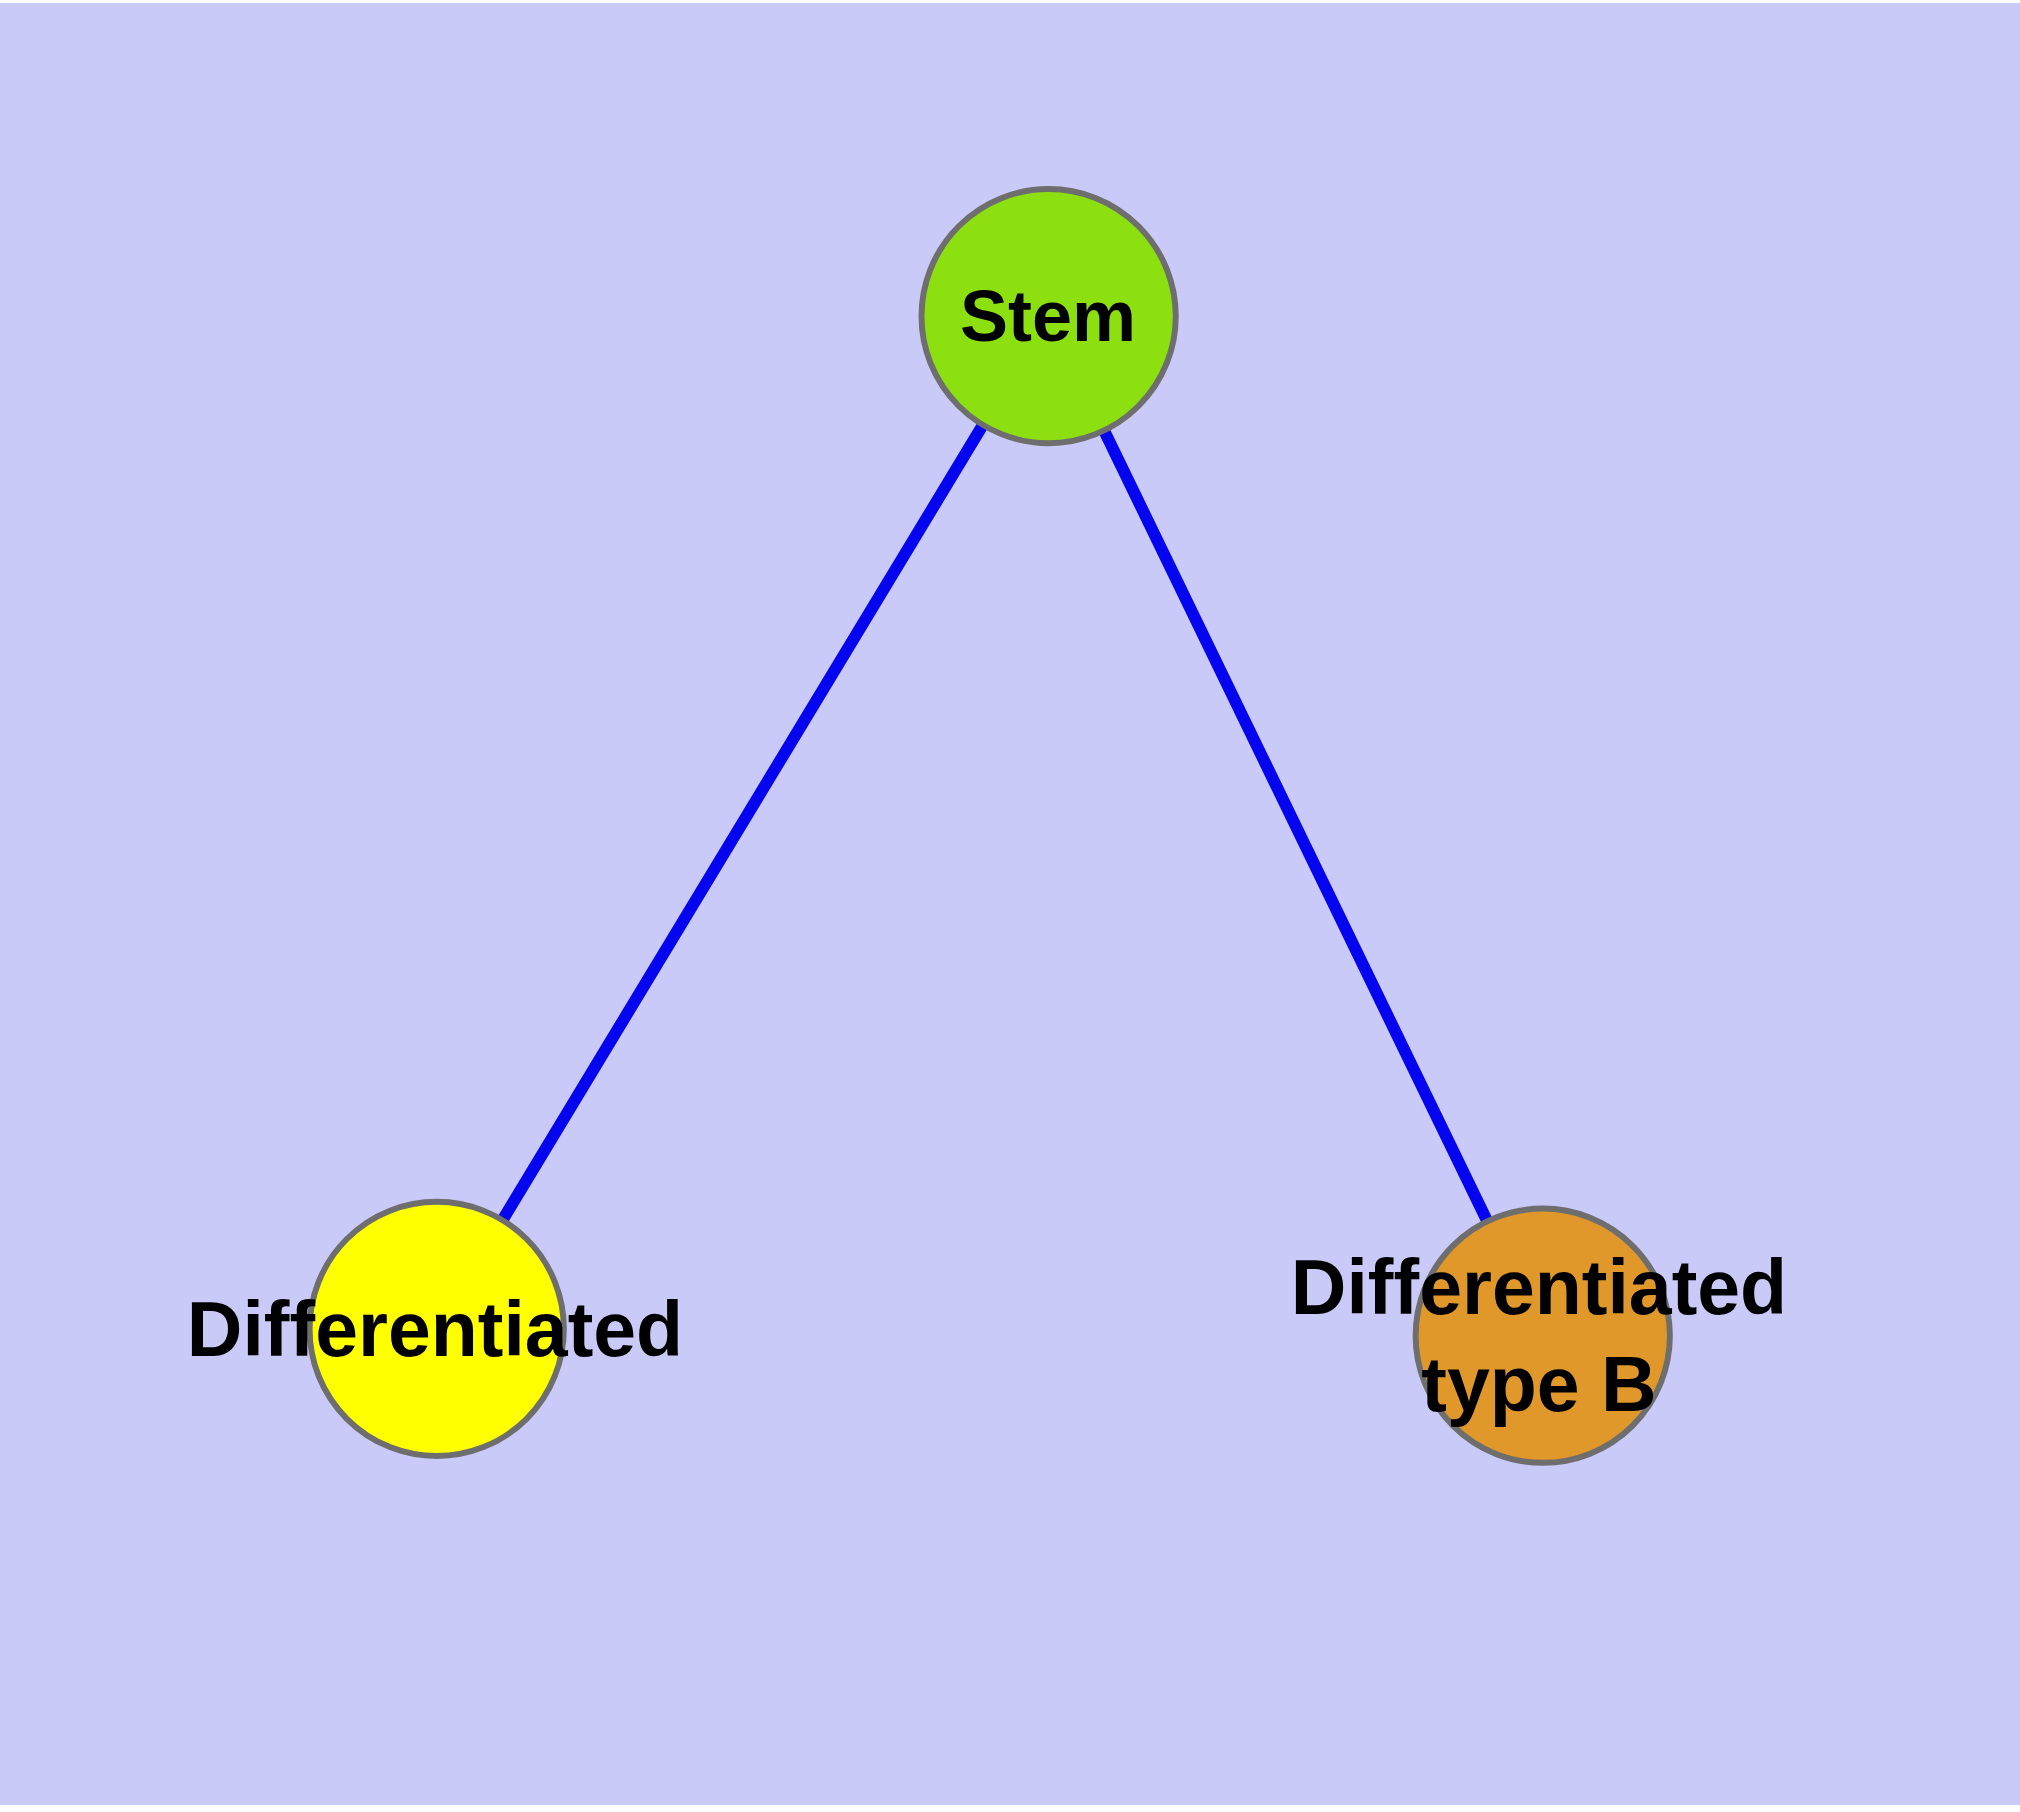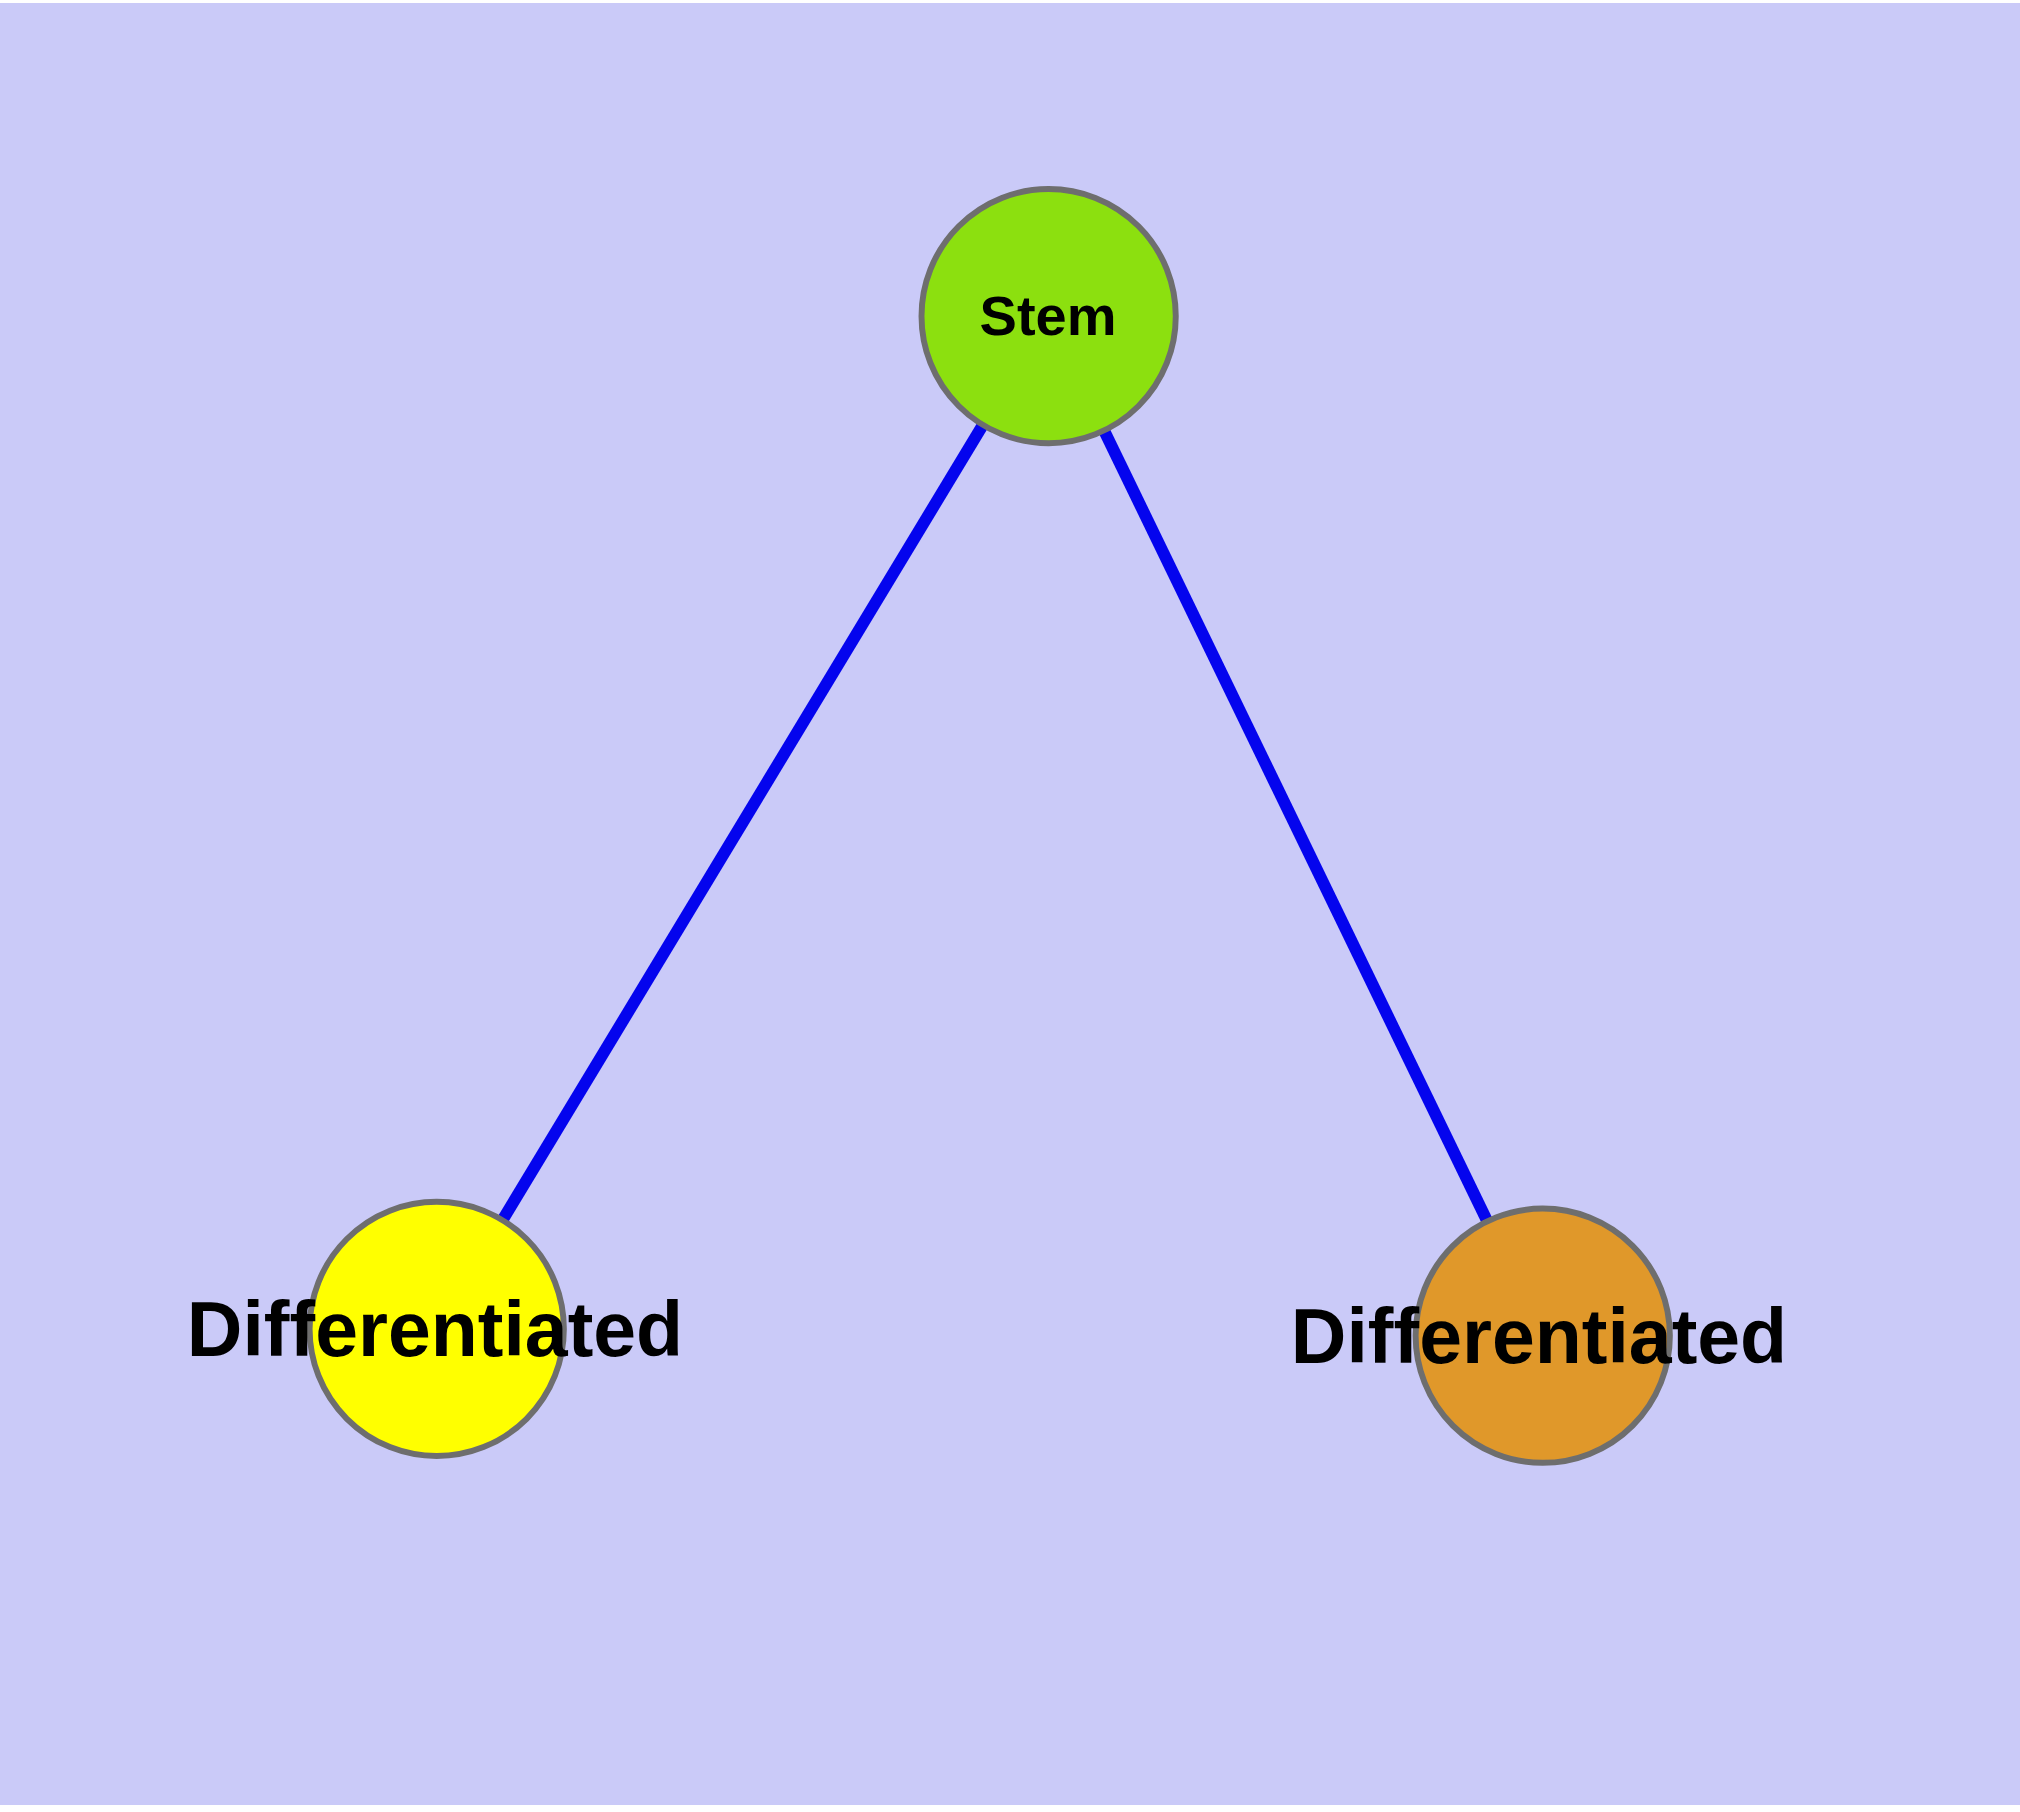--- a/index.html
+++ b/index.html
@@ -42,21 +42,21 @@
     transform: translate(-50%, -50%);
     text-align: center;
     color: #000000;
     font-weight: bold;
     white-space: nowrap;
     z-index: 2;
   }
   .label-stem {
     left: 1048px;
     top: 316px;
-    font-size: 56px;
+    font-size: 72px;
     line-height: 90px;
   }
   .label-type-a {
     left: 435px;
     top: 1329px;
     font-size: 77px;
     line-height: 97px;
   }
   .label-type-b {
     left: 1539px;
@@ -88,16 +88,17 @@
   <div class="node-label label-stem">
     <span class="label-line">Stem</span>
   </div>
 
   <div class="node-label label-type-a">
     <span class="label-line">Differentiated</span>
   </div>
 
   <div class="node-label label-type-b">
     <span class="label-line">Differentiated</span>
+    <span class="label-line">type B</span>
   </div>
 
 </div>
 
 
 </body></html>

